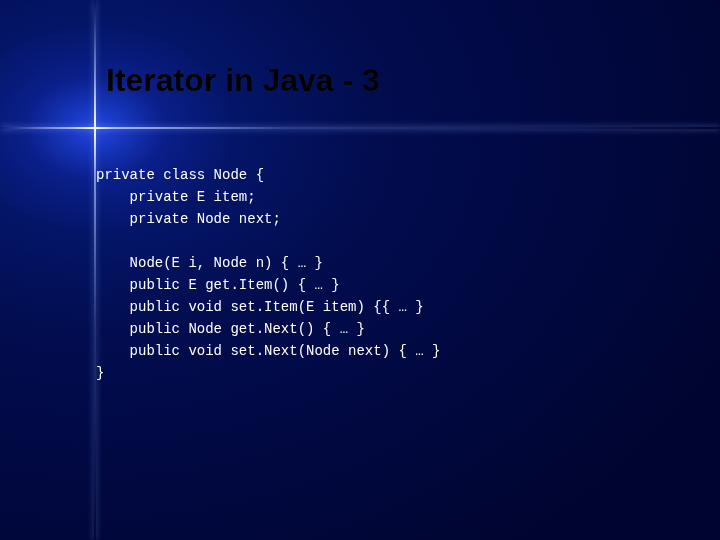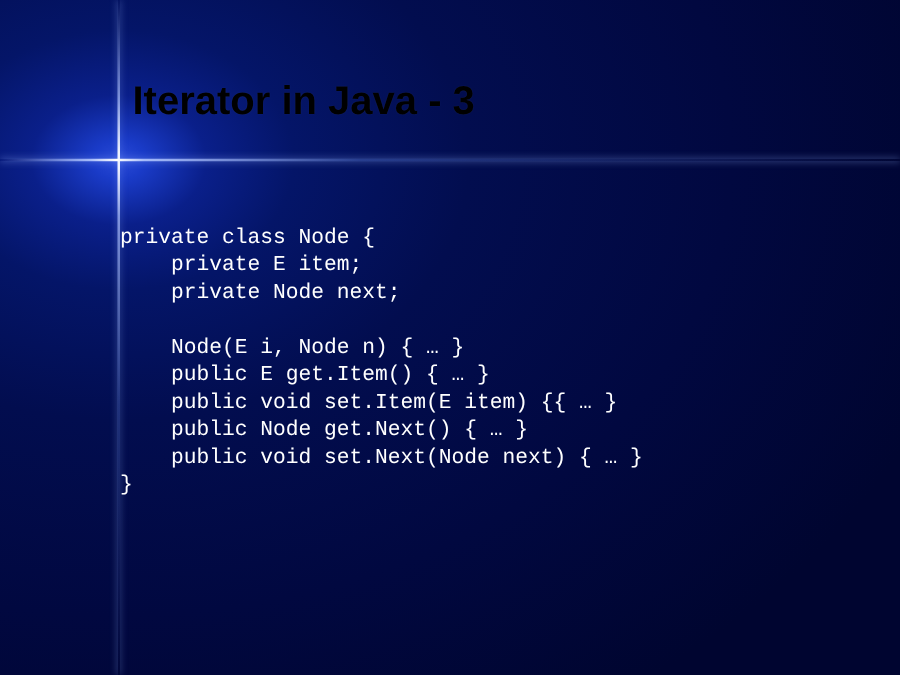--- a/index.html
+++ b/index.html
@@ -60,24 +60,24 @@
     left: 94px;
     font-size: 32px;
     font-weight: bold;
     letter-spacing: 0px;
     color: #000000;
     text-shadow: 0 0 1px rgba(255,255,255,0.1);
     margin-left: 12px;
   }
   .code {
     position: absolute;
-    top: 180px;
+    top: 164px;
     left: 96px;
     font-family: "Courier New", Courier, monospace;
-    font-size: 17px;
+    font-size: 14px;
     line-height: 22px;
     white-space: pre;
     color: #ffffff;
   }
 </style>
 </head>
 <body>
 
 <div class="slide">
   <div class="flare-v"></div>

